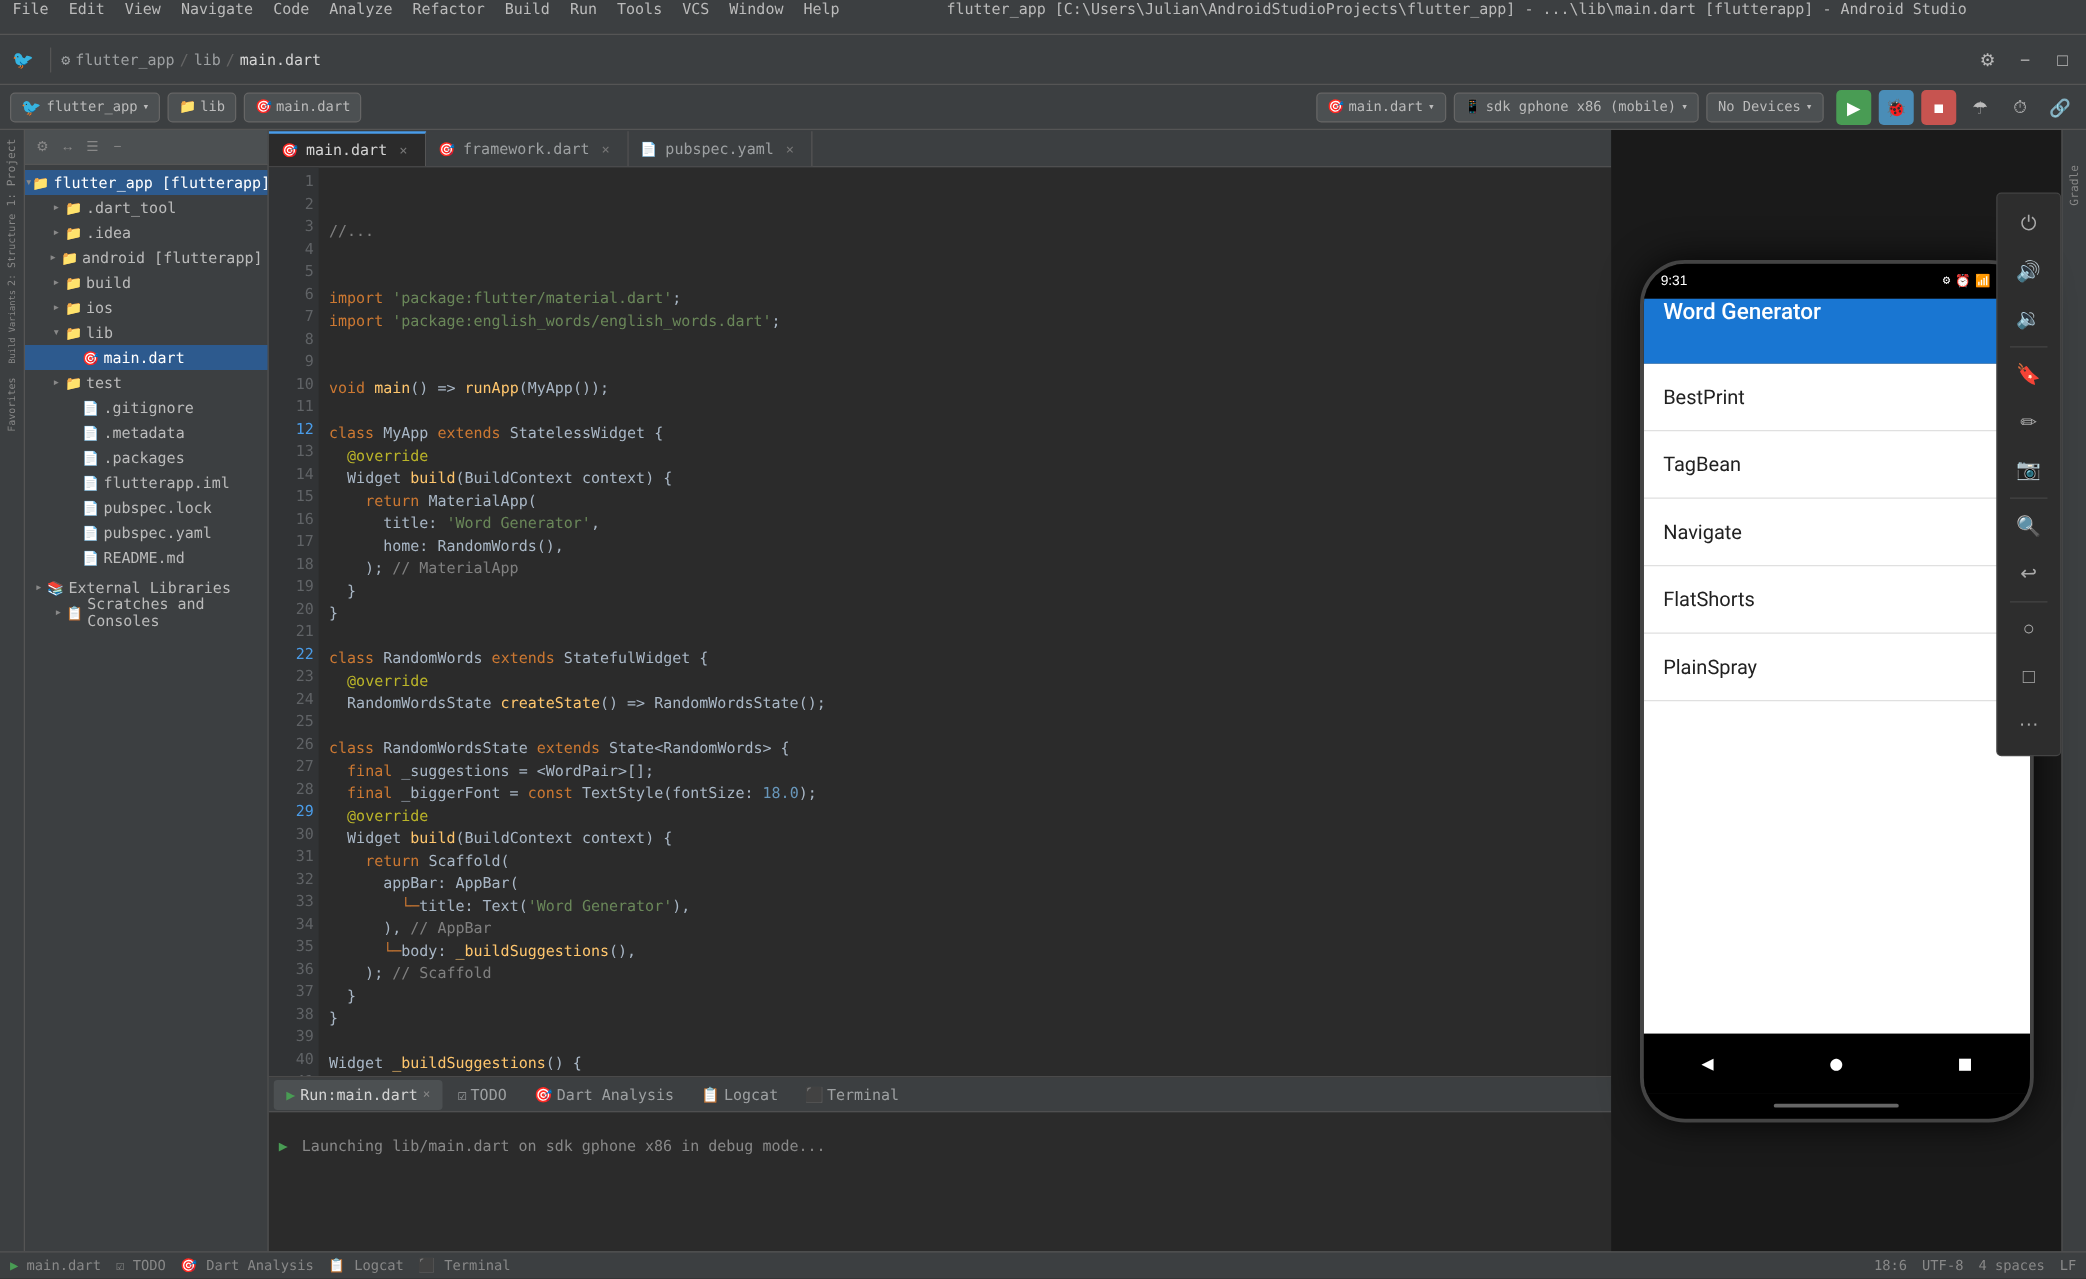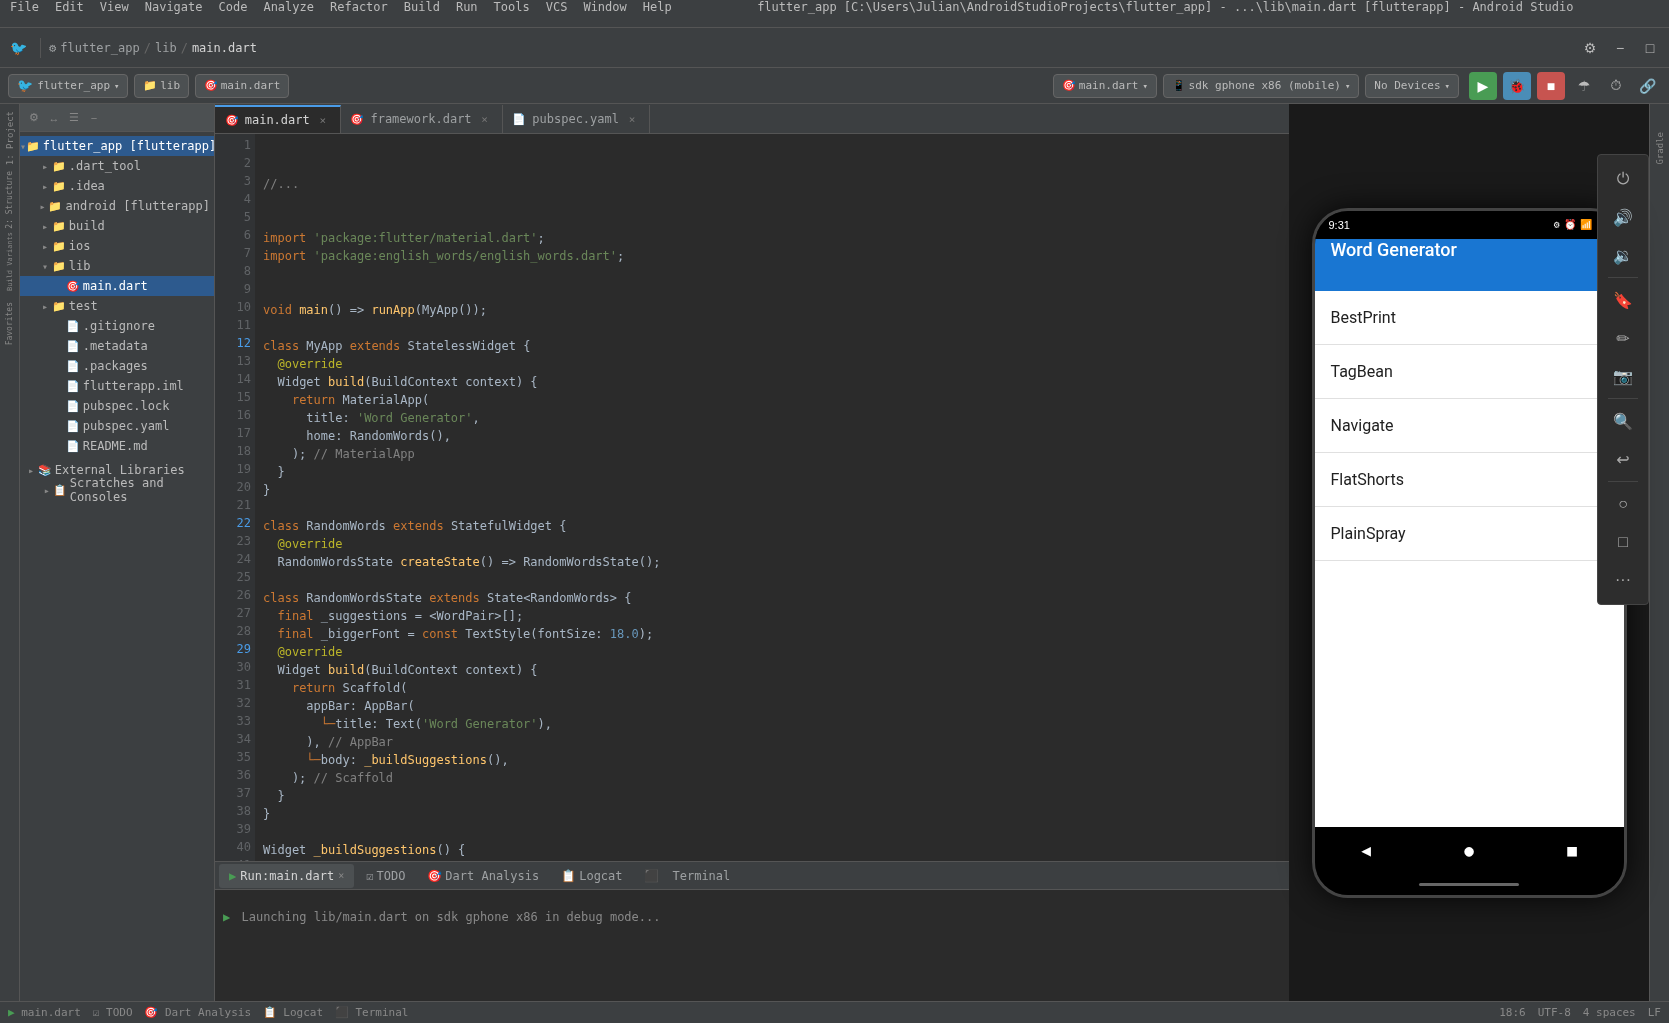--- a/index.html
+++ b/index.html
@@ -825,21 +825,21 @@
         <div class="bottom-tab">
           <span>🎯</span>
           <span style="margin-left:3px;">Dart Analysis</span>
         </div>
         <div class="bottom-tab">
           <span>📋</span>
           <span style="margin-left:3px;">Logcat</span>
         </div>
         <div class="bottom-tab">
           <span>⬛</span>
-          <span style="margin-left:13px;">Terminal</span>
+          <span style="margin-left:2px;">Terminal</span>
         </div>
       </div>
       <div id="bottom-content">
         <span style="color:#499c54;">▶</span>
         <span style="color:#888; margin-left:4px;"> Launching lib/main.dart on sdk gphone x86 in debug mode...</span>
       </div>
     </div>
   </div>
 
   <div id="emulator-area">

